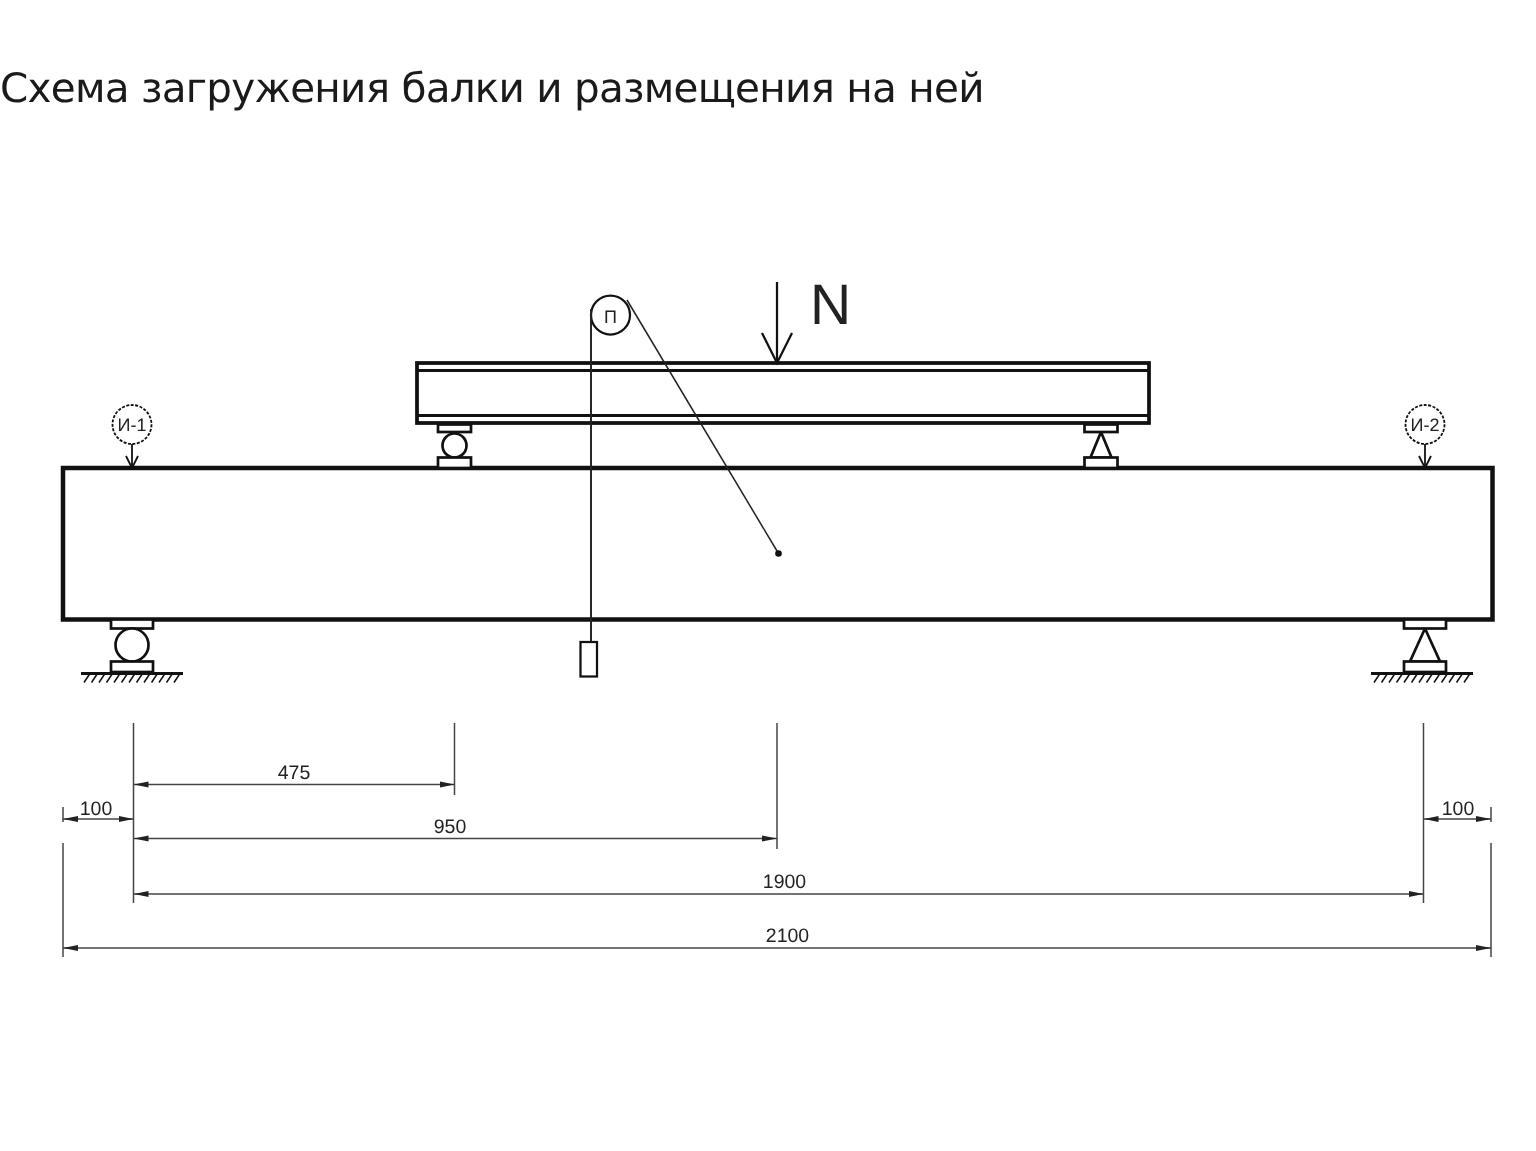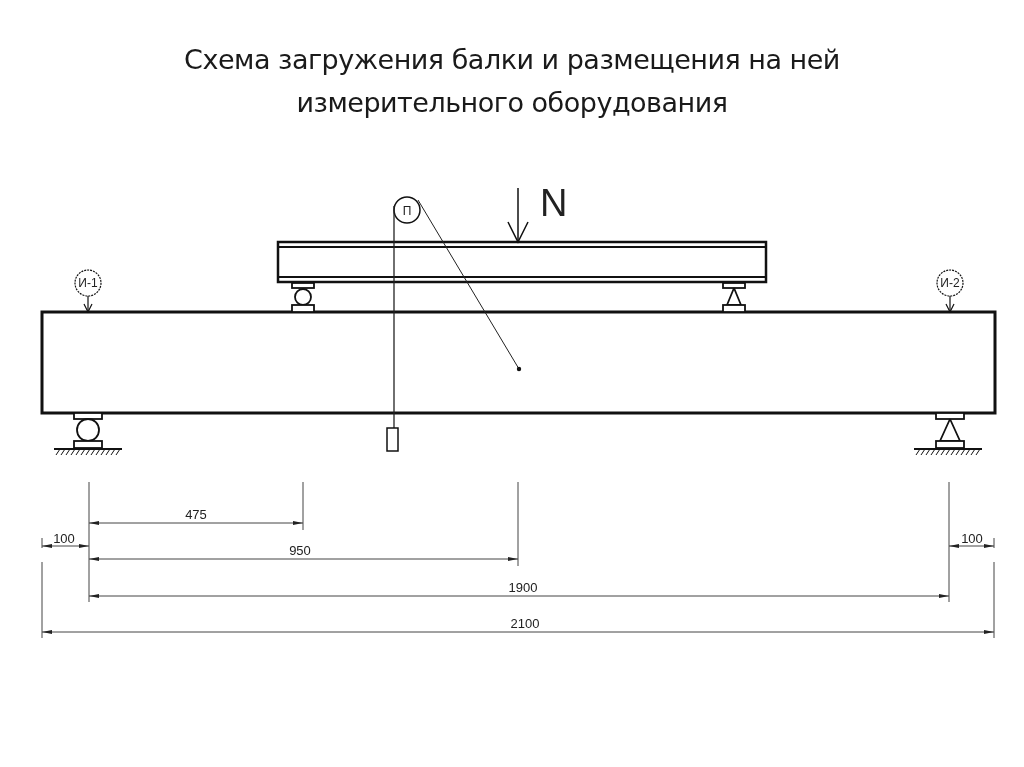--- a/index.html
+++ b/index.html
@@ -1,27 +1,26 @@
 <!DOCTYPE html>
 <html><head>
 <meta charset="utf-8">
 <style>
   html, body { margin: 0; padding: 0; background: #ffffff; }
   body { width: 1024px; height: 767px; position: relative; overflow: hidden; font-family: "Liberation Sans", sans-serif; }
-  .title { position: absolute; left: 0; top: 38px; width: 1024px; text-align: center; font-family: "DejaVu Sans", sans-serif; font-size: 27px; line-height: 43px; color: #1a1a1a; letter-spacing: -0.5px; }
+  .title { position: absolute; left: 0; top: 38px; width: 1024px; text-align: left; font-family: "DejaVu Sans", sans-serif; font-size: 27px; line-height: 43px; color: #1a1a1a; letter-spacing: -0.5px; }
   .title div { white-space: nowrap; }
   svg { position: absolute; left: 0; top: 0; }
   .lbl { font-family: "Liberation Sans", sans-serif; fill: #222; }
 </style>
 </head>
 <body>
 
 <div class="title">
   <div>Схема загружения балки и размещения на ней</div>
-  <div>измерительного оборудования</div>
 </div>
 
 <svg width="1024" height="767" viewBox="0 0 1024 767">
   <defs>
     <marker id="arr" viewBox="0 0 10 6" refX="10" refY="3" markerWidth="10" markerHeight="6" orient="auto-start-reverse">
       <path d="M0,1 L10,3 L0,5 z" fill="#222"></path>
     </marker>
   </defs>
 
   <rect x="42" y="312" width="953" height="101" fill="#fff" stroke="#111" stroke-width="3"></rect>

